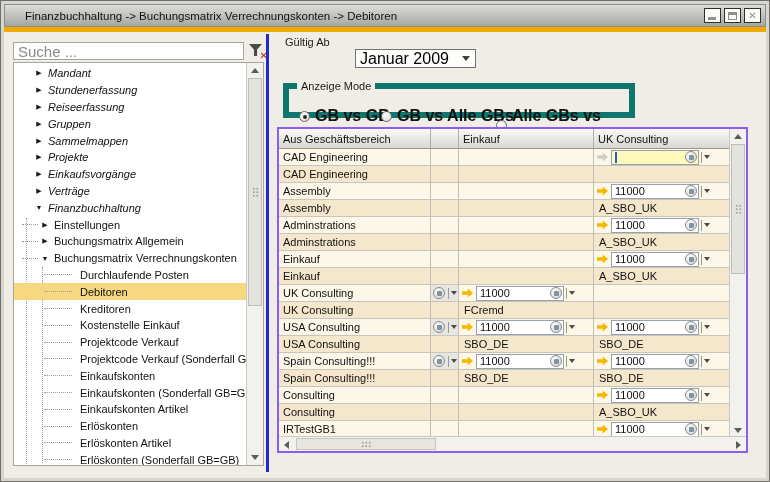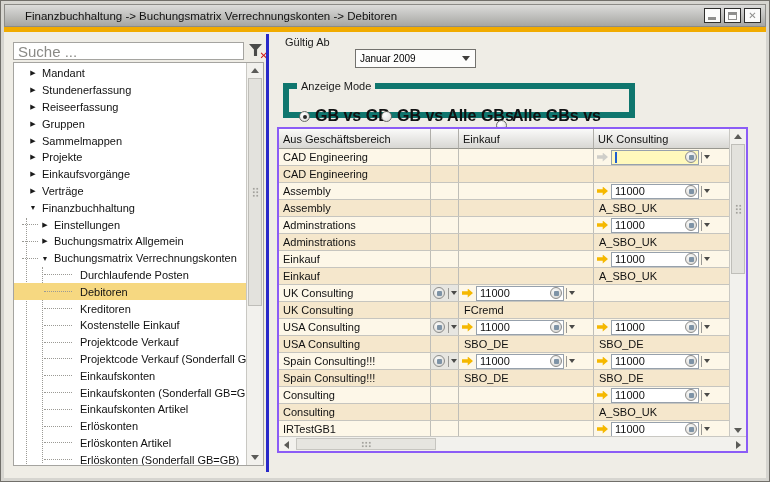--- a/index.html
+++ b/index.html
@@ -18,37 +18,37 @@
   .content{position:relative;height:446px;background:#EFEDE6;}
   
   .search{position:absolute;left:9px;top:10px;width:231px;height:18px;border:1px solid #A5A4A0;font-size:15px;padding:0 4px;color:#222;background:#fff;outline:none;}
   .search::placeholder{color:#8A8A86;}
   .filterbtn{position:absolute;left:244px;top:11px;width:18px;height:17px;}
   .funnel{position:absolute;left:1px;top:1px;width:13px;height:12px;background:#4A4A48;clip-path:polygon(0 0,100% 0,62% 45%,62% 100%,38% 100%,38% 45%);}
   .funnel-x{position:absolute;right:-2px;bottom:-1px;color:#CC1515;font-size:10px;font-weight:bold;line-height:10px;}
   .treebox{position:absolute;left:9px;top:30px;width:251px;height:404px;background:#fff;border:1px solid #A5A4A0;overflow:hidden;}
   .tree-rows{position:absolute;left:0;top:0;right:16px;bottom:0;padding-top:2px;}
   .trw{height:16.8px;display:flex;align-items:center;font-size:11px;color:#111;white-space:nowrap;}
-  .trw.lvl0{padding-left:12px;}
+  .trw.lvl0{padding-left:18px;font-style:italic;}
   .trw.lvl1{padding-left:8px;}
   .trw.lvl2{padding-left:30px;}
   .trw.selrow{background:#F6D881;}
   .twisty{width:14px;font-size:7px;color:#1A1A1A;text-align:center;flex:0 0 auto;}
   .tlab{margin-left:2px;}
   .stub{height:0;border-bottom:1px dotted #9B9A95;flex:0 0 auto;width:16px;}
   .stub.long{width:28px;margin-right:6px;}
   .guide{position:absolute;border-left:1px dotted #9B9A95;width:0;}
   .g1{left:12px;top:155px;height:246px;}
   .g2{left:28px;top:204px;height:196px;}
   
   .splitter{position:absolute;left:262px;top:2px;width:3px;height:438px;background:#2828C8;}
   
   .lbl{font-size:11px;color:#1A1A1A;}
   .gueltig{position:absolute;left:281px;top:4px;}
-  .combo{position:absolute;left:351px;top:17px;width:121px;height:19px;background:#FDFDFC;border:1px solid #73726E;display:flex;align-items:center;font-size:10px;padding-left:4px;}
+  .combo{position:absolute;left:351px;top:17px;width:121px;height:19px;background:#FDFDFC;border:1px solid #73726E;display:flex;align-items:center;font-size:16px;padding-left:4px;}
   .combo .cval{flex:1;}
   .gbox{position:absolute;left:279px;top:48px;width:352px;height:38px;border:6px solid #0f766e;margin:0;padding:0;}
   .gbox legend{font-size:11px;color:#1A1A1A;margin-left:8px;padding:0 4px;}
   .radio{position:absolute;top:15px;display:flex;align-items:center;font-size:16px;color:#111;font-weight:bold;}
   .rad1{left:10px;} .rad2{left:92px;} .rad3{left:207px;}
   .rdot{width:11px;height:11px;border-radius:50%;border:1px solid #6A6A66;background:radial-gradient(circle at 35% 30%,#FFF,#D8D7D3);margin-right:5px;position:relative;flex:0 0 auto;}
   .rdot.sel::after{content:"";position:absolute;left:3px;top:3px;width:4px;height:4px;border-radius:50%;background:#2A2A28;}
   
   .table{position:absolute;left:273px;top:95px;width:471px;height:326px;border:2px solid #8b5cf6;background:#701a75;}
   .thead{position:absolute;left:0;top:0;height:20px;display:flex;}

